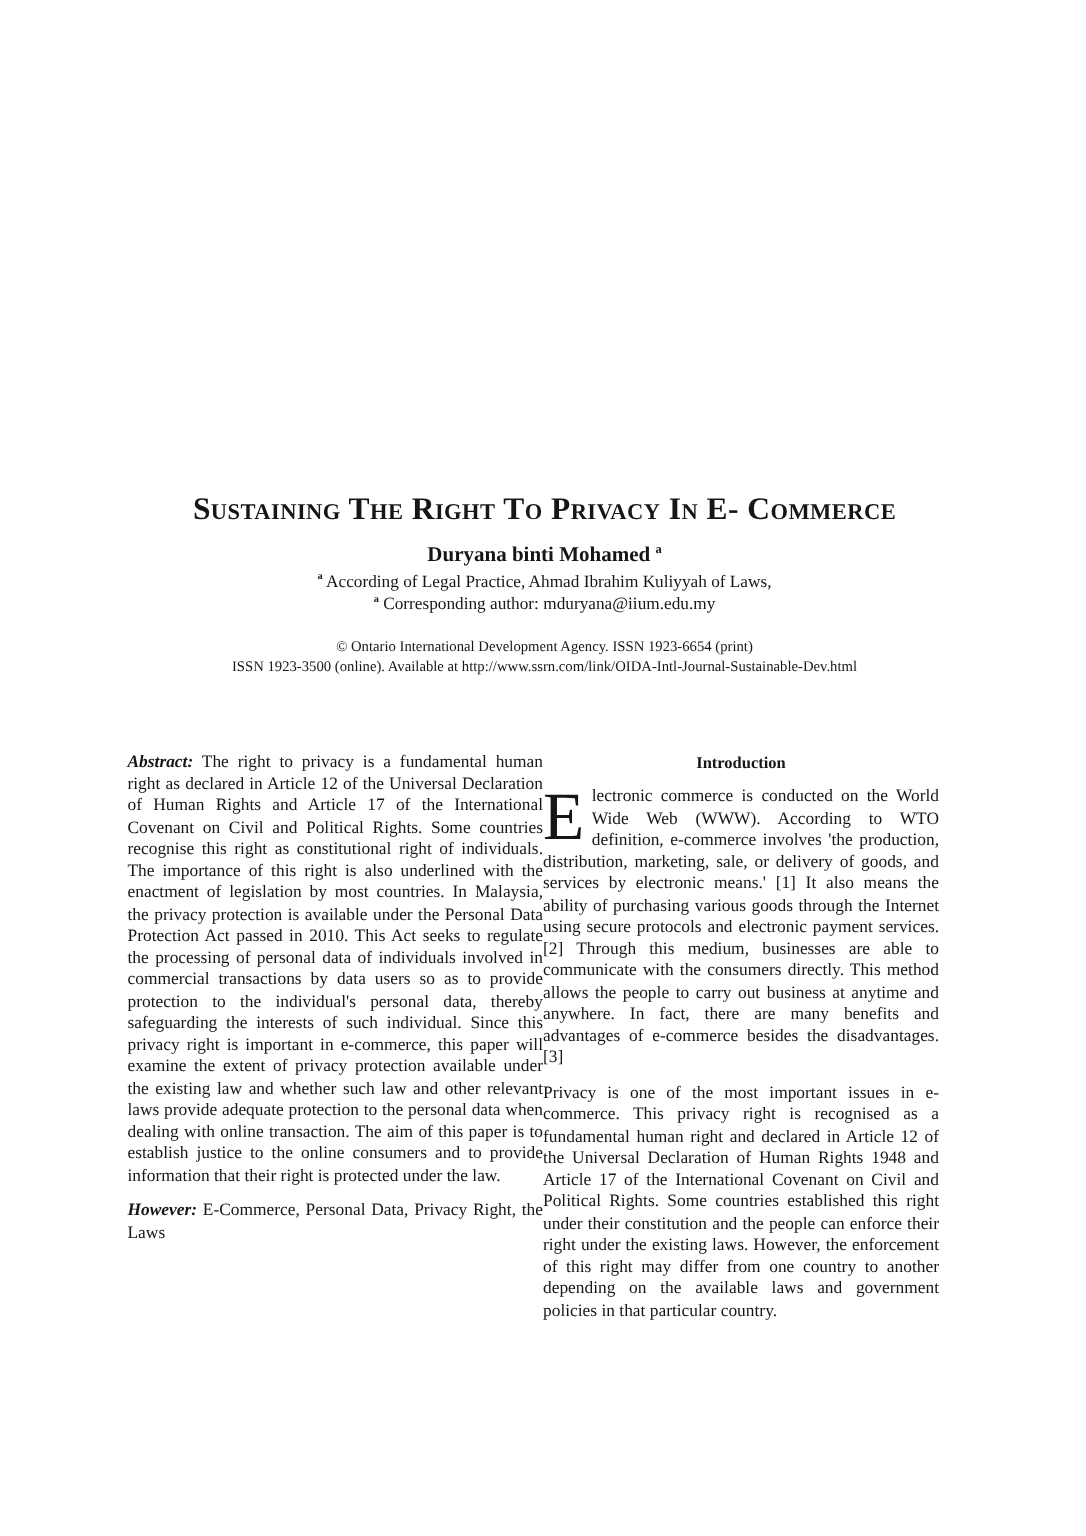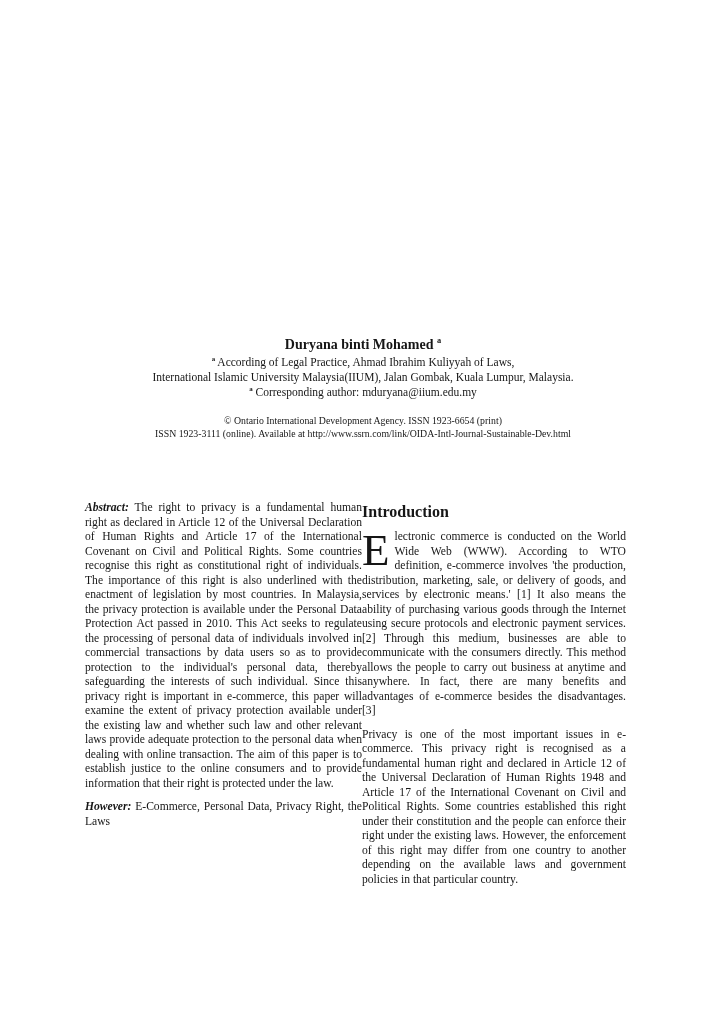--- a/index.html
+++ b/index.html
@@ -77,57 +77,58 @@
     text-align: justify;
   }
   .para + .para { margin-top: 9px; }
   .keywords { margin-top: 10px; }
   .plabel {
     font-weight: bold;
     font-style: italic;
   }
   .intro-heading {
     margin: 2px 0 9px 0;
-    font-size: 16px;
+    font-size: 11px;
     font-weight: bold;
+    text-align: center;
   }
   .dropcap {
     float: left;
     font-size: 45px;
     line-height: 38px;
     padding: 1px 5px 0 0;
   }
 </style>
 </head>
 <body>
 
 <div class="page">
 
   <header class="head">
     <h1 class="title">
+      <span class="title-line">Sustaining The Right To Privacy In E- Commerce</span>
     </h1>
 
     <p class="author">
       <span>Duryana binti Mohamed</span>
       <sup class="marker">a</sup>
     </p>
 
     <p class="affil">
       <span class="affil-line"><sup class="marker">a</sup> <span>According of Legal Practice, Ahmad Ibrahim Kuliyyah of Laws,</span></span>
-      <span class="affil-line">International Islamic University Malaysia(IIUM), Jalan Gombak, Kuala Lumpur, Malaysia.</span>
     </p>
 
     <p class="corresponding">
       <sup class="marker">a</sup>
       <span>Corresponding author: mduryana@iium.edu.my</span>
     </p>
 
     <p class="imprint">
       <span class="imprint-line">© Ontario International Development Agency. ISSN 1923-6654 (print)</span>
-      <span class="imprint-line">ISSN 1923-3111 (online). Available at http://www.ssrn.com/link/OIDA-Intl-Journal-Sustainable-Dev.html</span>
+      <span class="imprint-line">ISSN 1923-3500 (online). Available at http://www.ssrn.com/link/OIDA-Intl-Journal-Sustainable-Dev.html</span>
     </p>
   </header>
 
   <main class="columns">
 
     <section class="col col-left">
       <p class="para">
         <span class="plabel">Abstract:</span>
         <span>The right to privacy is a fundamental human right as declared in Article 12 of the Universal Declaration of Human Rights and Article 17 of the International Covenant on Civil and Political Rights. Some countries recognise this right as constitutional right of individuals. The importance of this right is also underlined with the enactment of legislation by most countries. In Malaysia, the privacy protection is available under the Personal Data Protection Act passed in 2010. This Act seeks to regulate the processing of personal data of individuals involved in commercial transactions by data users so as to provide protection to the individual's personal data, thereby safeguarding the interests of such individual. Since this privacy right is important in e-commerce, this paper will examine the extent of privacy protection available under the existing law and whether such law and other relevant laws provide adequate protection to the personal data when dealing with online transaction. The aim of this paper is to establish justice to the online consumers and to provide information that their right is protected under the law.</span>
       </p>

